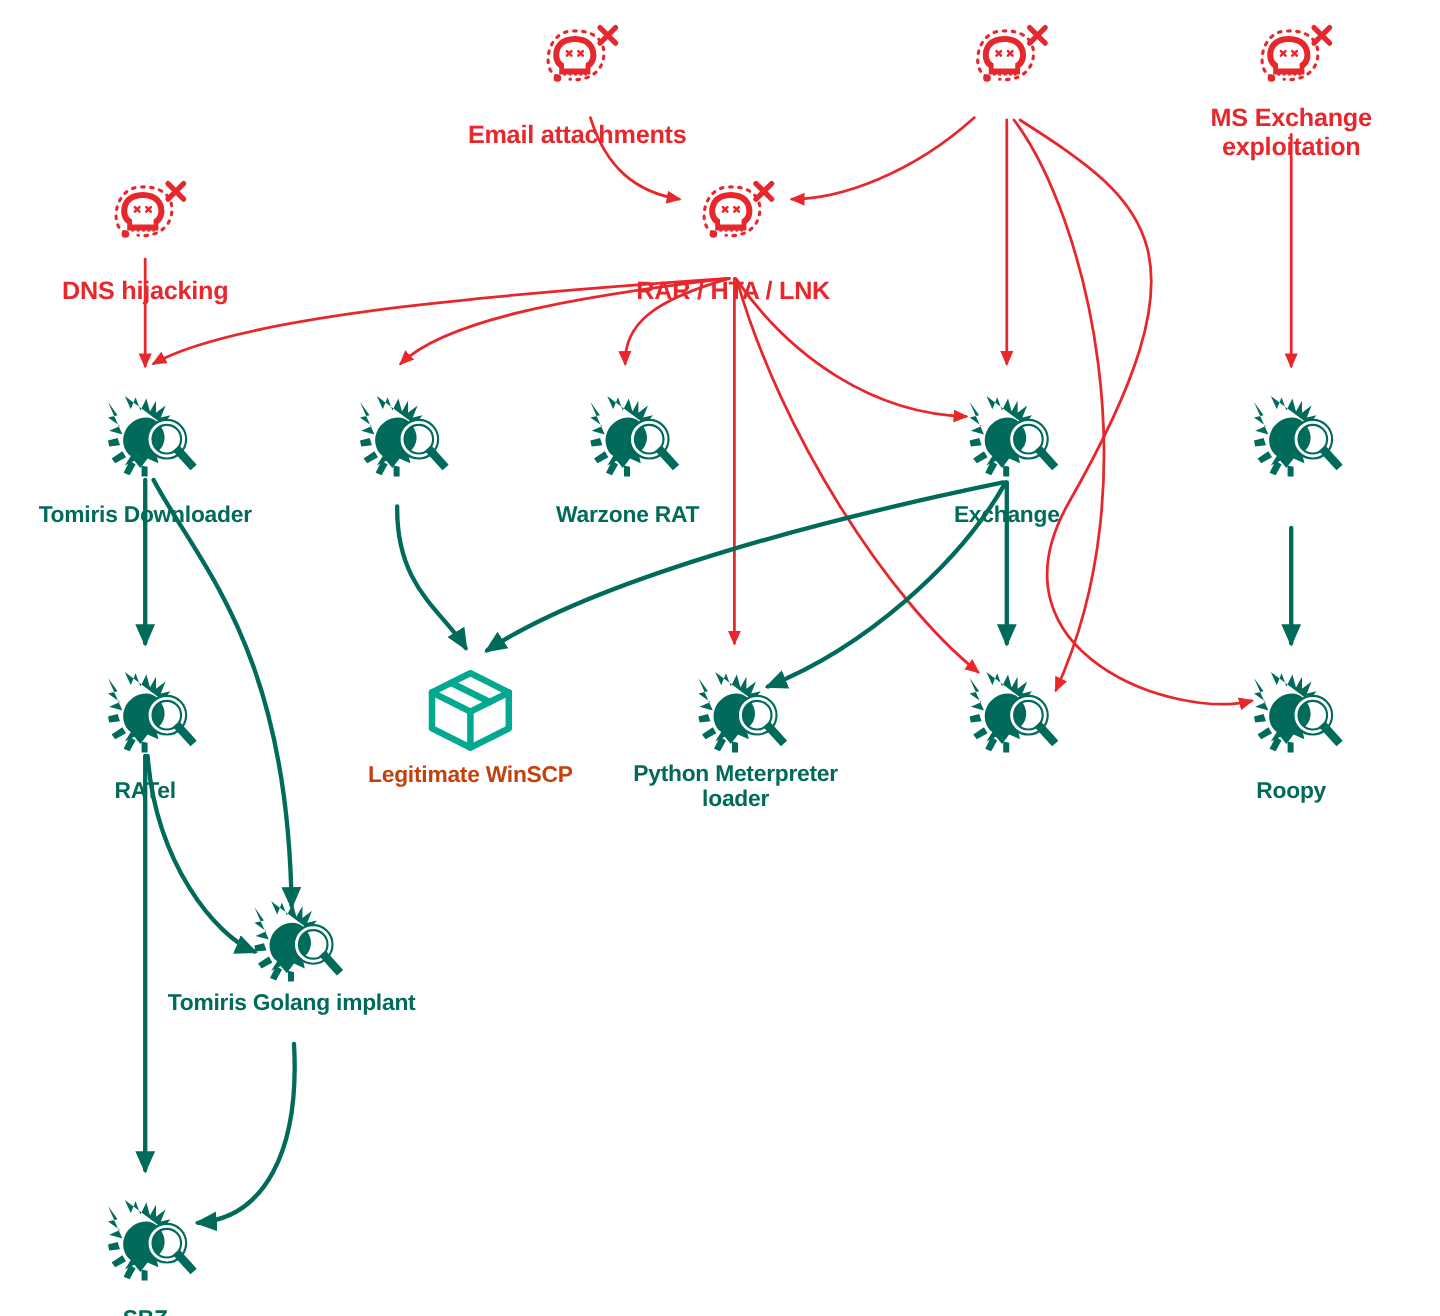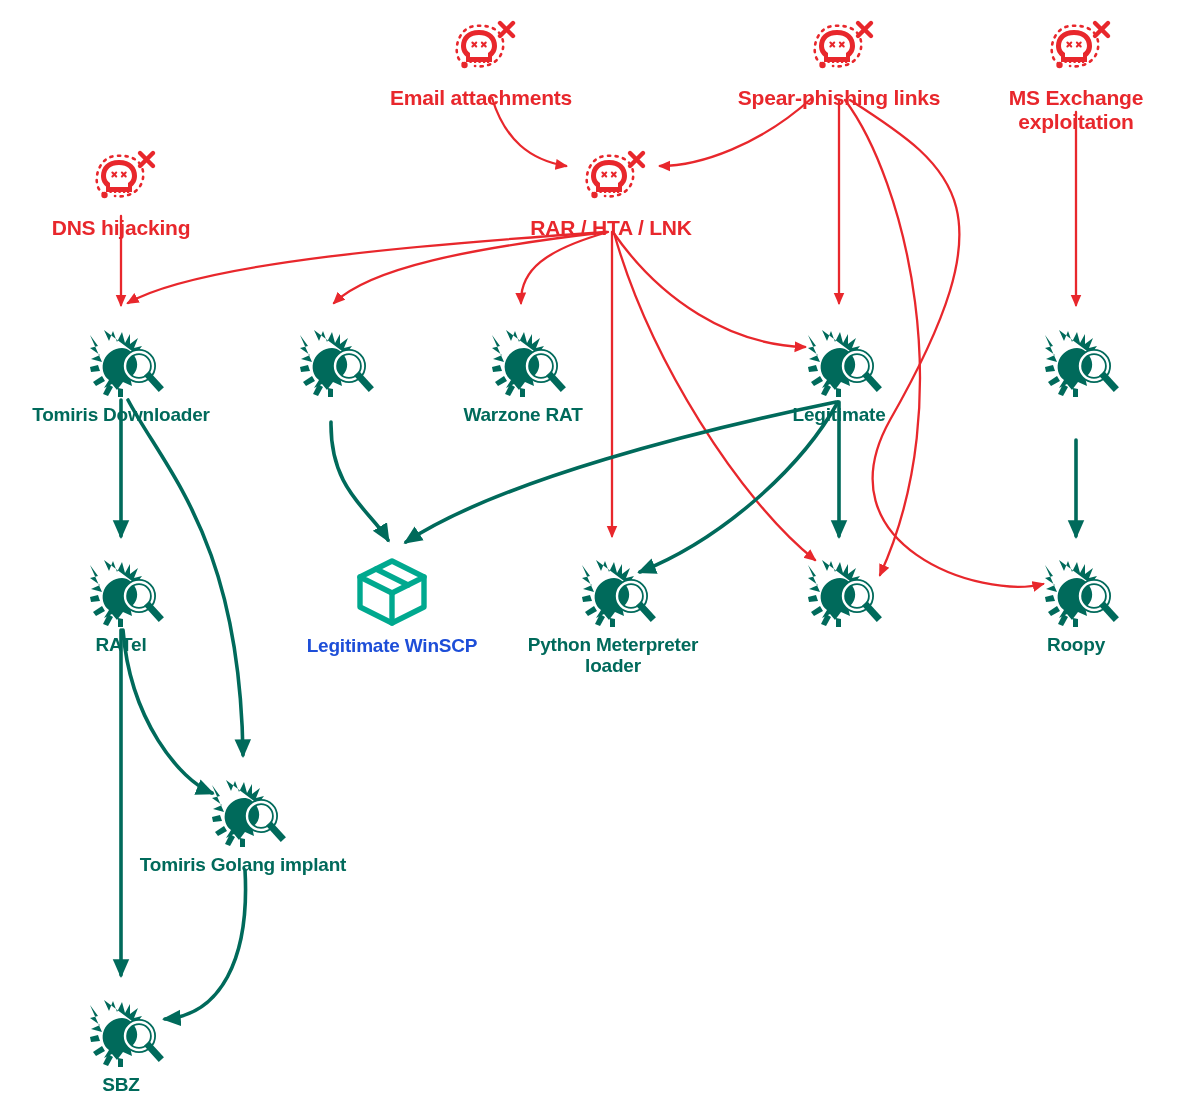--- a/index.html
+++ b/index.html
@@ -1,24 +1,24 @@
 <!DOCTYPE html>
 <html><head>
 <meta charset="utf-8">
 <style>
   html,body{margin:0;padding:0;background:#ffffff;}
   body{width:1200px;height:1097px;font-family:"Liberation Sans",sans-serif;}
   #stage{position:relative;width:1200px;height:1097px;overflow:hidden;background:#fff;}
   #edges{position:absolute;left:0;top:0;width:1200px;height:1097px;}
   .node{position:absolute;transform:translateX(-50%);text-align:center;width:300px;}
   .node .glyph{display:block;margin:0 auto;}
-  .node .lbl{display:block;margin-top:2px;font-weight:bold;line-height:1.12;letter-spacing:-0.2px;}
+  .node .lbl{display:block;margin-top:16px;font-weight:bold;line-height:1.12;letter-spacing:-0.2px;}
   .node.red .lbl{color:#e8272c;font-size:21px;}
   .node.green .lbl{color:#006a5b;font-size:19px;}
-  .node.teal .lbl{color:#1d4ed8;font-size:19px;}
+  .node.teal .lbl{color:#c2410c;font-size:19px;}
 </style>
 </head>
 <body>
 
 <div id="stage">
 
   <svg id="edges" viewBox="0 0 1200 1097">
     <defs>
       <marker id="ah-red" viewBox="0 0 10 10" refX="8.4" refY="5" markerWidth="5.4" markerHeight="5.4" orient="auto-start-reverse">
         <path d="M 0 0.6 L 10 5 L 0 9.4 z" fill="#e8272c"></path>
@@ -102,21 +102,20 @@
         <line x1="31.2" y1="24.6" x2="27.4" y2="28.4"></line>
         <line x1="36.9" y1="24.6" x2="40.7" y2="28.4"></line>
         <line x1="40.7" y1="24.6" x2="36.9" y2="28.4"></line>
       </g>
       <g stroke="#e8272c" stroke-width="4.4" stroke-linecap="round">
         <line x1="55" y1="5" x2="68" y2="18"></line>
         <line x1="68" y1="5" x2="55" y2="18"></line>
       </g>
     </g>
   </svg></span>
-        <span class="lbl" style="white-space: nowrap;">Spear-phishing links</span>
       </div>
       <div class="node red" style="left: 1076px; top: 18px;">
         <span class="glyph"><svg width="72" height="62" viewBox="0 0 72 62">
     <path d="M20 46 C 6 42 10 10 30 8 C 50 6 60 16 58 30 C 56 44 42 50 30 48" fill="none" stroke="#e8272c" stroke-width="2.6" stroke-linecap="round" stroke-dasharray="2.2 5.4"></path>
     <circle cx="19.5" cy="47" r="3.2" fill="#e8272c"></circle>
     <g fill="#e8272c">
       <path d="M34 12 C 22 12 16 19 16 28 C 16 33 18.5 36.5 21 38.5 L21 44 L47 44 L47 38.5
                C 49.5 36.5 52 33 52 28 C 52 19 46 12 34 12 Z
                M34 17 C 42.5 17 47 21.5 47 28 C 47 31.5 45.2 33.6 43 35 L43 39 L25 39 L25 35
                C 22.8 33.6 21 31.5 21 28 C 21 21.5 25.5 17 34 17 Z"></path>
@@ -257,21 +256,21 @@
                L39 68 L45 60 L54 64 L52 55 C 58 52 61 44 58 37 C 55 30 50 26 44 26 Z"></path>
       <path d="M20 43 L12 45 L13 50 L22 49 Z"></path>
       <path d="M24 54 L15 60 L18 64 L27 59 Z"></path>
       <path d="M30 62 L25 72 L30 74 L35 65 Z"></path>
       <path d="M40 66 L40 75 L45 75 L45 67 Z"></path>
     </g>
     <circle cx="61" cy="44" r="14" fill="none" stroke="#006a5b" stroke-width="6"></circle>
     <circle cx="61" cy="44" r="14" fill="none" stroke="#ffffff" stroke-width="2.4"></circle>
     <line x1="71" y1="54" x2="81" y2="65" stroke="#006a5b" stroke-width="7" stroke-linecap="square"></line>
   </svg></span>
-        <span class="lbl" style="white-space: nowrap;">Legitimate</span>
+        <span class="lbl" style="white-space: nowrap;">Exchange</span>
       </div>
       <div class="node green" style="left: 1076px; top: 322px;">
         <span class="glyph"><svg width="86" height="76" viewBox="0 0 86 76">
     <g fill="#006a5b">
       <path d="M12 13 L20 24 L12 26 L22 33 L13 37 L24 40 Z"></path>
       <path d="M26 8 L31 19 L35 9 L39 20 L44 10 L47 21 L52 12 L52 22 L60 16 L56 26 L64 24 L58 32 Z"></path>
       <path d="M44 26 C 36 26 29 31 26 38 C 23 45 25 54 31 58 L26 66 L34 62
                L39 68 L45 60 L54 64 L52 55 C 58 52 61 44 58 37 C 55 30 50 26 44 26 Z"></path>
       <path d="M20 43 L12 45 L13 50 L22 49 Z"></path>
       <path d="M24 54 L15 60 L18 64 L27 59 Z"></path>
@@ -358,21 +357,21 @@
       <path d="M24 54 L15 60 L18 64 L27 59 Z"></path>
       <path d="M30 62 L25 72 L30 74 L35 65 Z"></path>
       <path d="M40 66 L40 75 L45 75 L45 67 Z"></path>
     </g>
     <circle cx="61" cy="44" r="14" fill="none" stroke="#006a5b" stroke-width="6"></circle>
     <circle cx="61" cy="44" r="14" fill="none" stroke="#ffffff" stroke-width="2.4"></circle>
     <line x1="71" y1="54" x2="81" y2="65" stroke="#006a5b" stroke-width="7" stroke-linecap="square"></line>
   </svg></span>
         <span class="lbl" style="white-space: nowrap;">Roopy</span>
       </div>
-      <div class="node green" style="left: 243px; top: 772px;">
+      <div class="node green" style="left: 243px; top: 743px;">
         <span class="glyph"><svg width="86" height="76" viewBox="0 0 86 76">
     <g fill="#006a5b">
       <path d="M12 13 L20 24 L12 26 L22 33 L13 37 L24 40 Z"></path>
       <path d="M26 8 L31 19 L35 9 L39 20 L44 10 L47 21 L52 12 L52 22 L60 16 L56 26 L64 24 L58 32 Z"></path>
       <path d="M44 26 C 36 26 29 31 26 38 C 23 45 25 54 31 58 L26 66 L34 62
                L39 68 L45 60 L54 64 L52 55 C 58 52 61 44 58 37 C 55 30 50 26 44 26 Z"></path>
       <path d="M20 43 L12 45 L13 50 L22 49 Z"></path>
       <path d="M24 54 L15 60 L18 64 L27 59 Z"></path>
       <path d="M30 62 L25 72 L30 74 L35 65 Z"></path>
       <path d="M40 66 L40 75 L45 75 L45 67 Z"></path>

